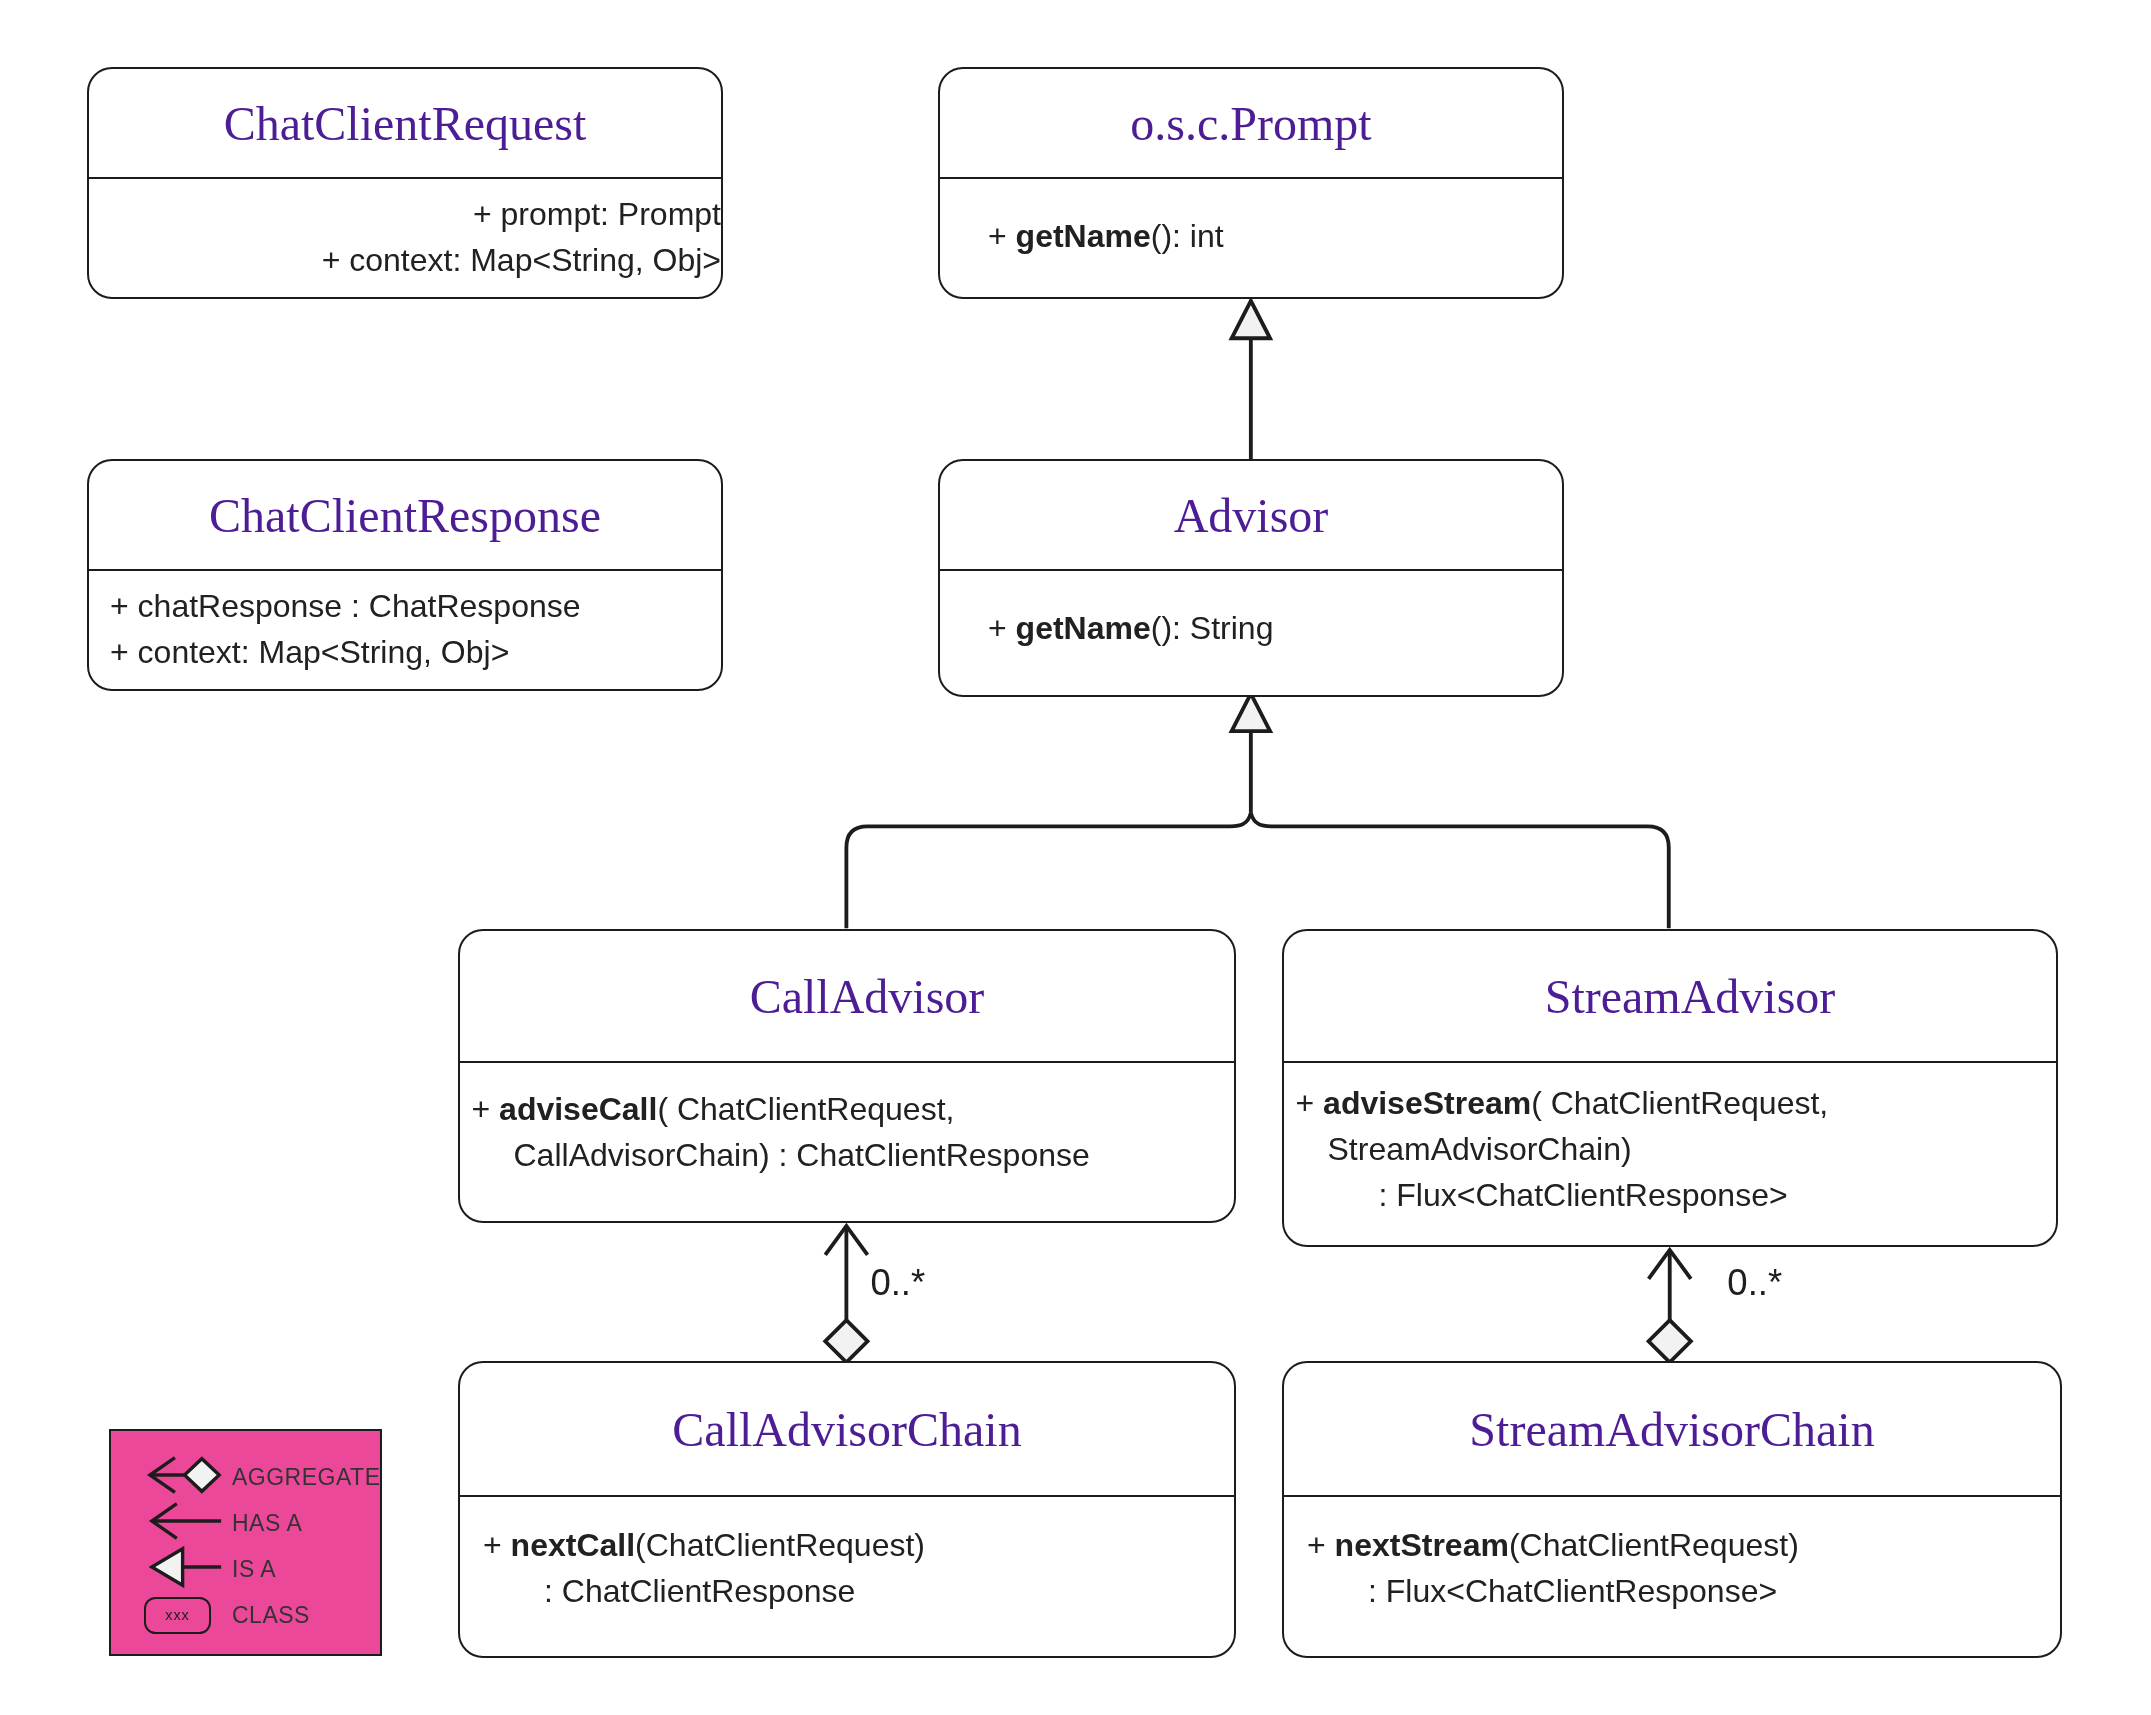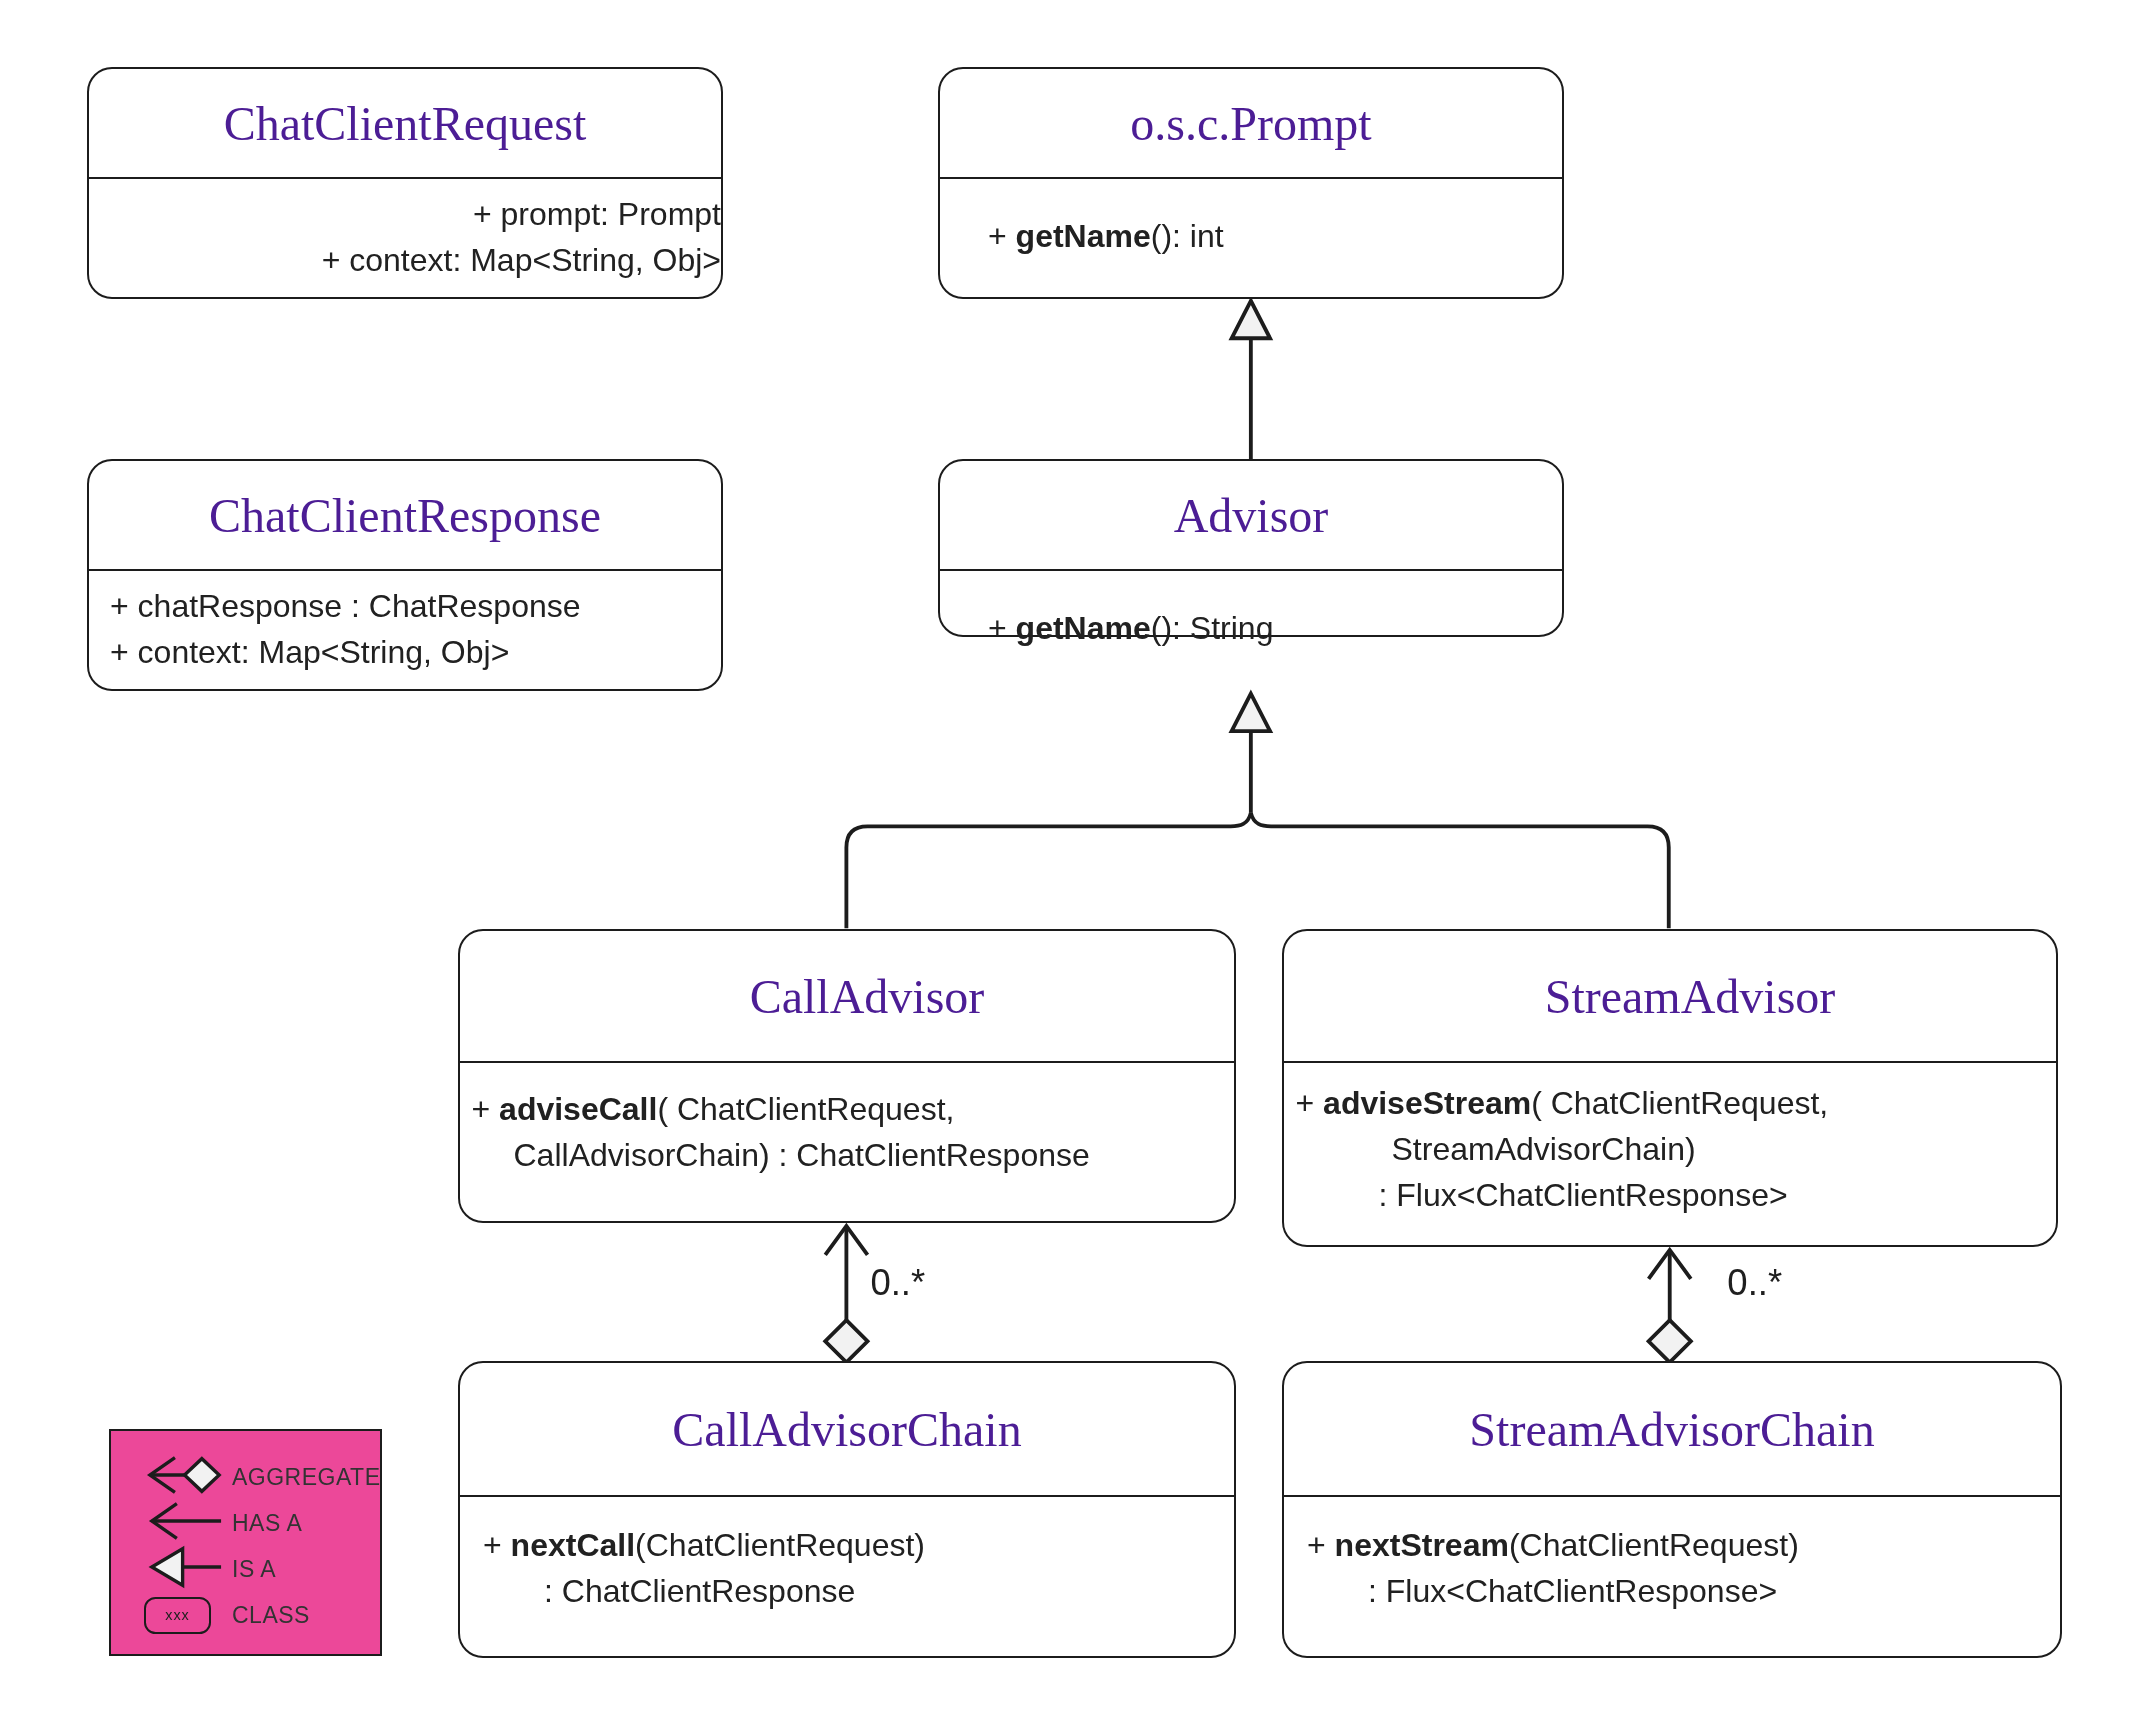--- a/index.html
+++ b/index.html
@@ -92,40 +92,40 @@
   </div>
 
   <div class="uml-box" style="left:87px; top:459px; width:636px; height:232px;">
     <div class="uml-title t-h115">ChatClientResponse</div>
     <div class="uml-body" style="padding:11.5px 0 0 21px;">
       <div class="member"><span>+ chatResponse : ChatResponse</span><span class="bold"></span><span></span></div>
       <div class="member"><span>+ context: Map&lt;String, Obj&gt;</span><span class="bold"></span><span></span></div>
     </div>
   </div>
 
-  <div class="uml-box" style="left:938px; top:459px; width:626px; height:178px;">
+  <div class="uml-box" style="left:938px; top:459px; width:626px; height:238px;">
     <div class="uml-title t-h115">Advisor</div>
     <div class="uml-body body-center" style="padding-left:48px; height:114px;">
       <div class="member"><span>+ </span><span class="bold">getName</span><span>(): String</span></div>
     </div>
   </div>
 
   <div class="uml-box" style="left:458px; top:929px; width:778px; height:294px;">
     <div class="uml-title t-h137">CallAdvisor</div>
     <div class="uml-body" style="padding:23px 0 0 11.5px;">
       <div class="member"><span>+ </span><span class="bold">adviseCall</span><span>( ChatClientRequest,</span></div>
       <div class="member" style="margin-left:42px;"><span>CallAdvisorChain) : ChatClientResponse</span><span class="bold"></span><span></span></div>
     </div>
   </div>
 
   <div class="uml-box" style="left:1282px; top:929px; width:776px; height:318px;">
     <div class="uml-title t-h137">StreamAdvisor</div>
     <div class="uml-body" style="padding:17.3px 0 0 11.5px;">
       <div class="member"><span>+ </span><span class="bold">adviseStream</span><span>( ChatClientRequest,</span></div>
-      <div class="member" style="margin-left:96px;"><span>StreamAdvisorChain)</span><span class="bold"></span><span></span></div>
+      <div class="member" style="margin-left:32px;"><span>StreamAdvisorChain)</span><span class="bold"></span><span></span></div>
       <div class="member" style="margin-left:83px;"><span>: Flux&lt;ChatClientResponse&gt;</span><span class="bold"></span><span></span></div>
     </div>
   </div>
 
   <div class="uml-box" style="left:458px; top:1361px; width:778px; height:297px;">
     <div class="uml-title t-h140">CallAdvisorChain</div>
     <div class="uml-body" style="padding:25px 0 0 23px;">
       <div class="member"><span>+ </span><span class="bold">nextCall</span><span>(ChatClientRequest)</span></div>
       <div class="member" style="margin-left:61px;"><span>: ChatClientResponse</span><span class="bold"></span><span></span></div>
     </div>

